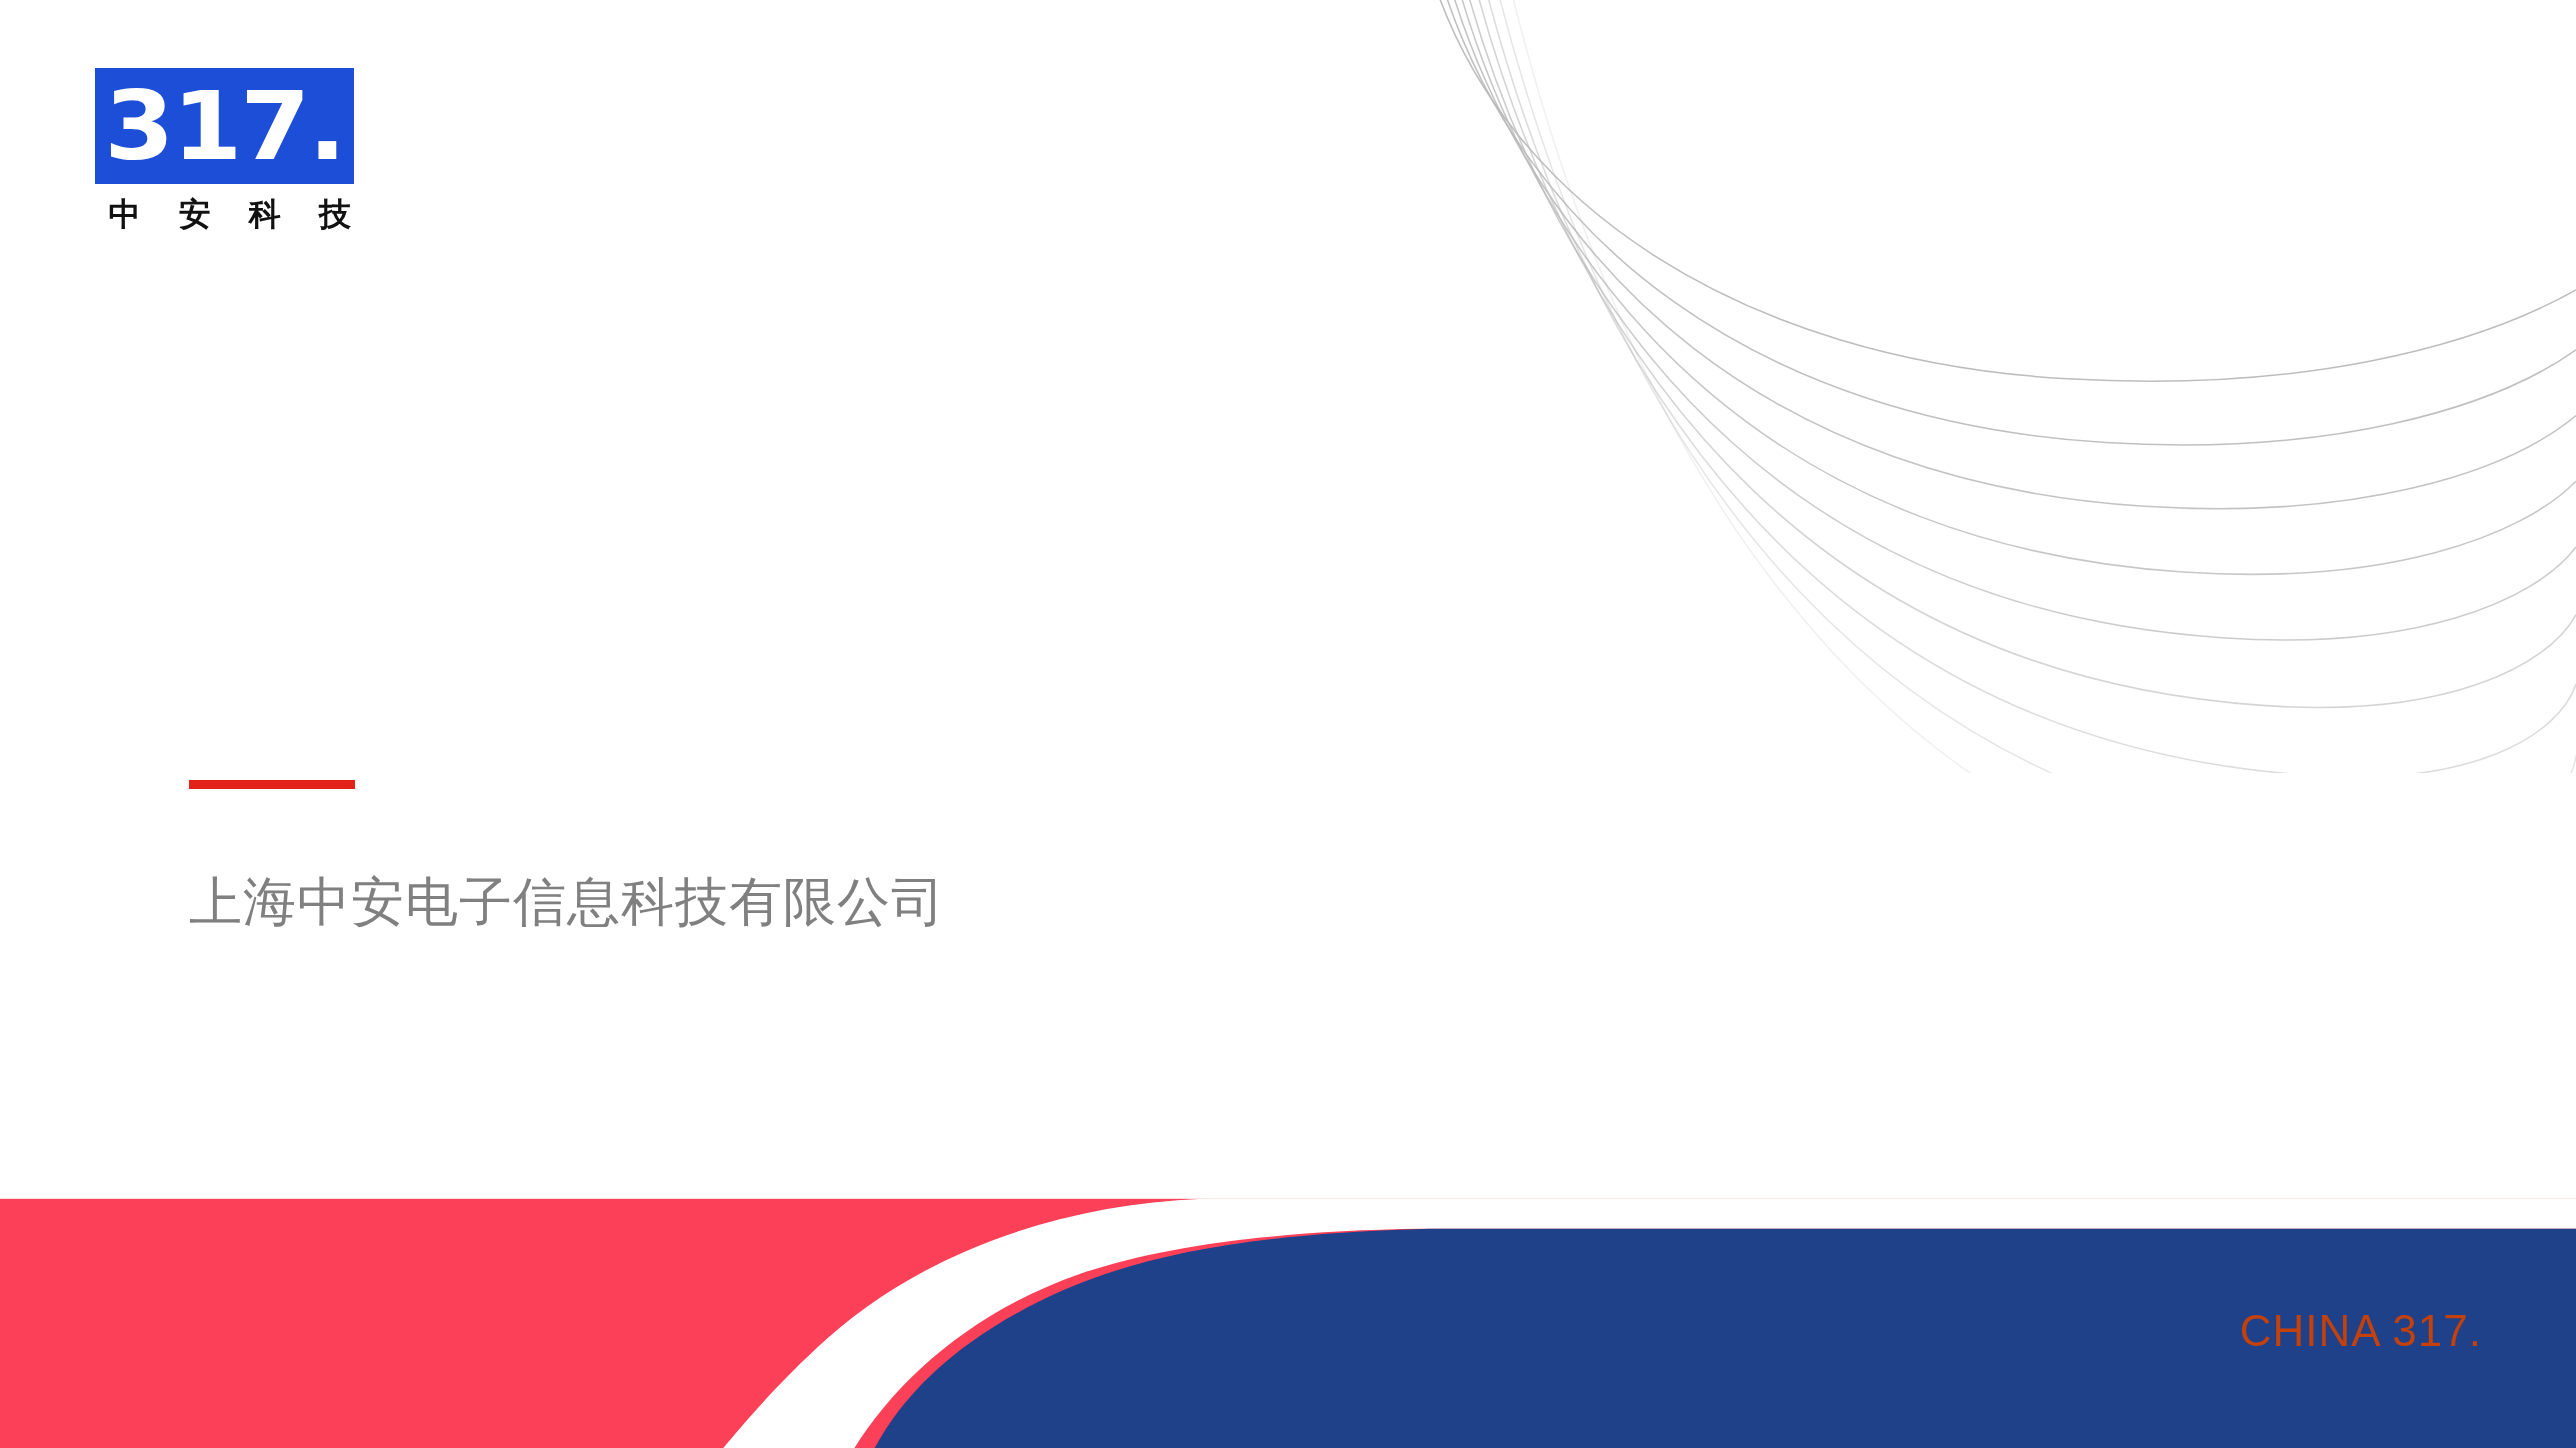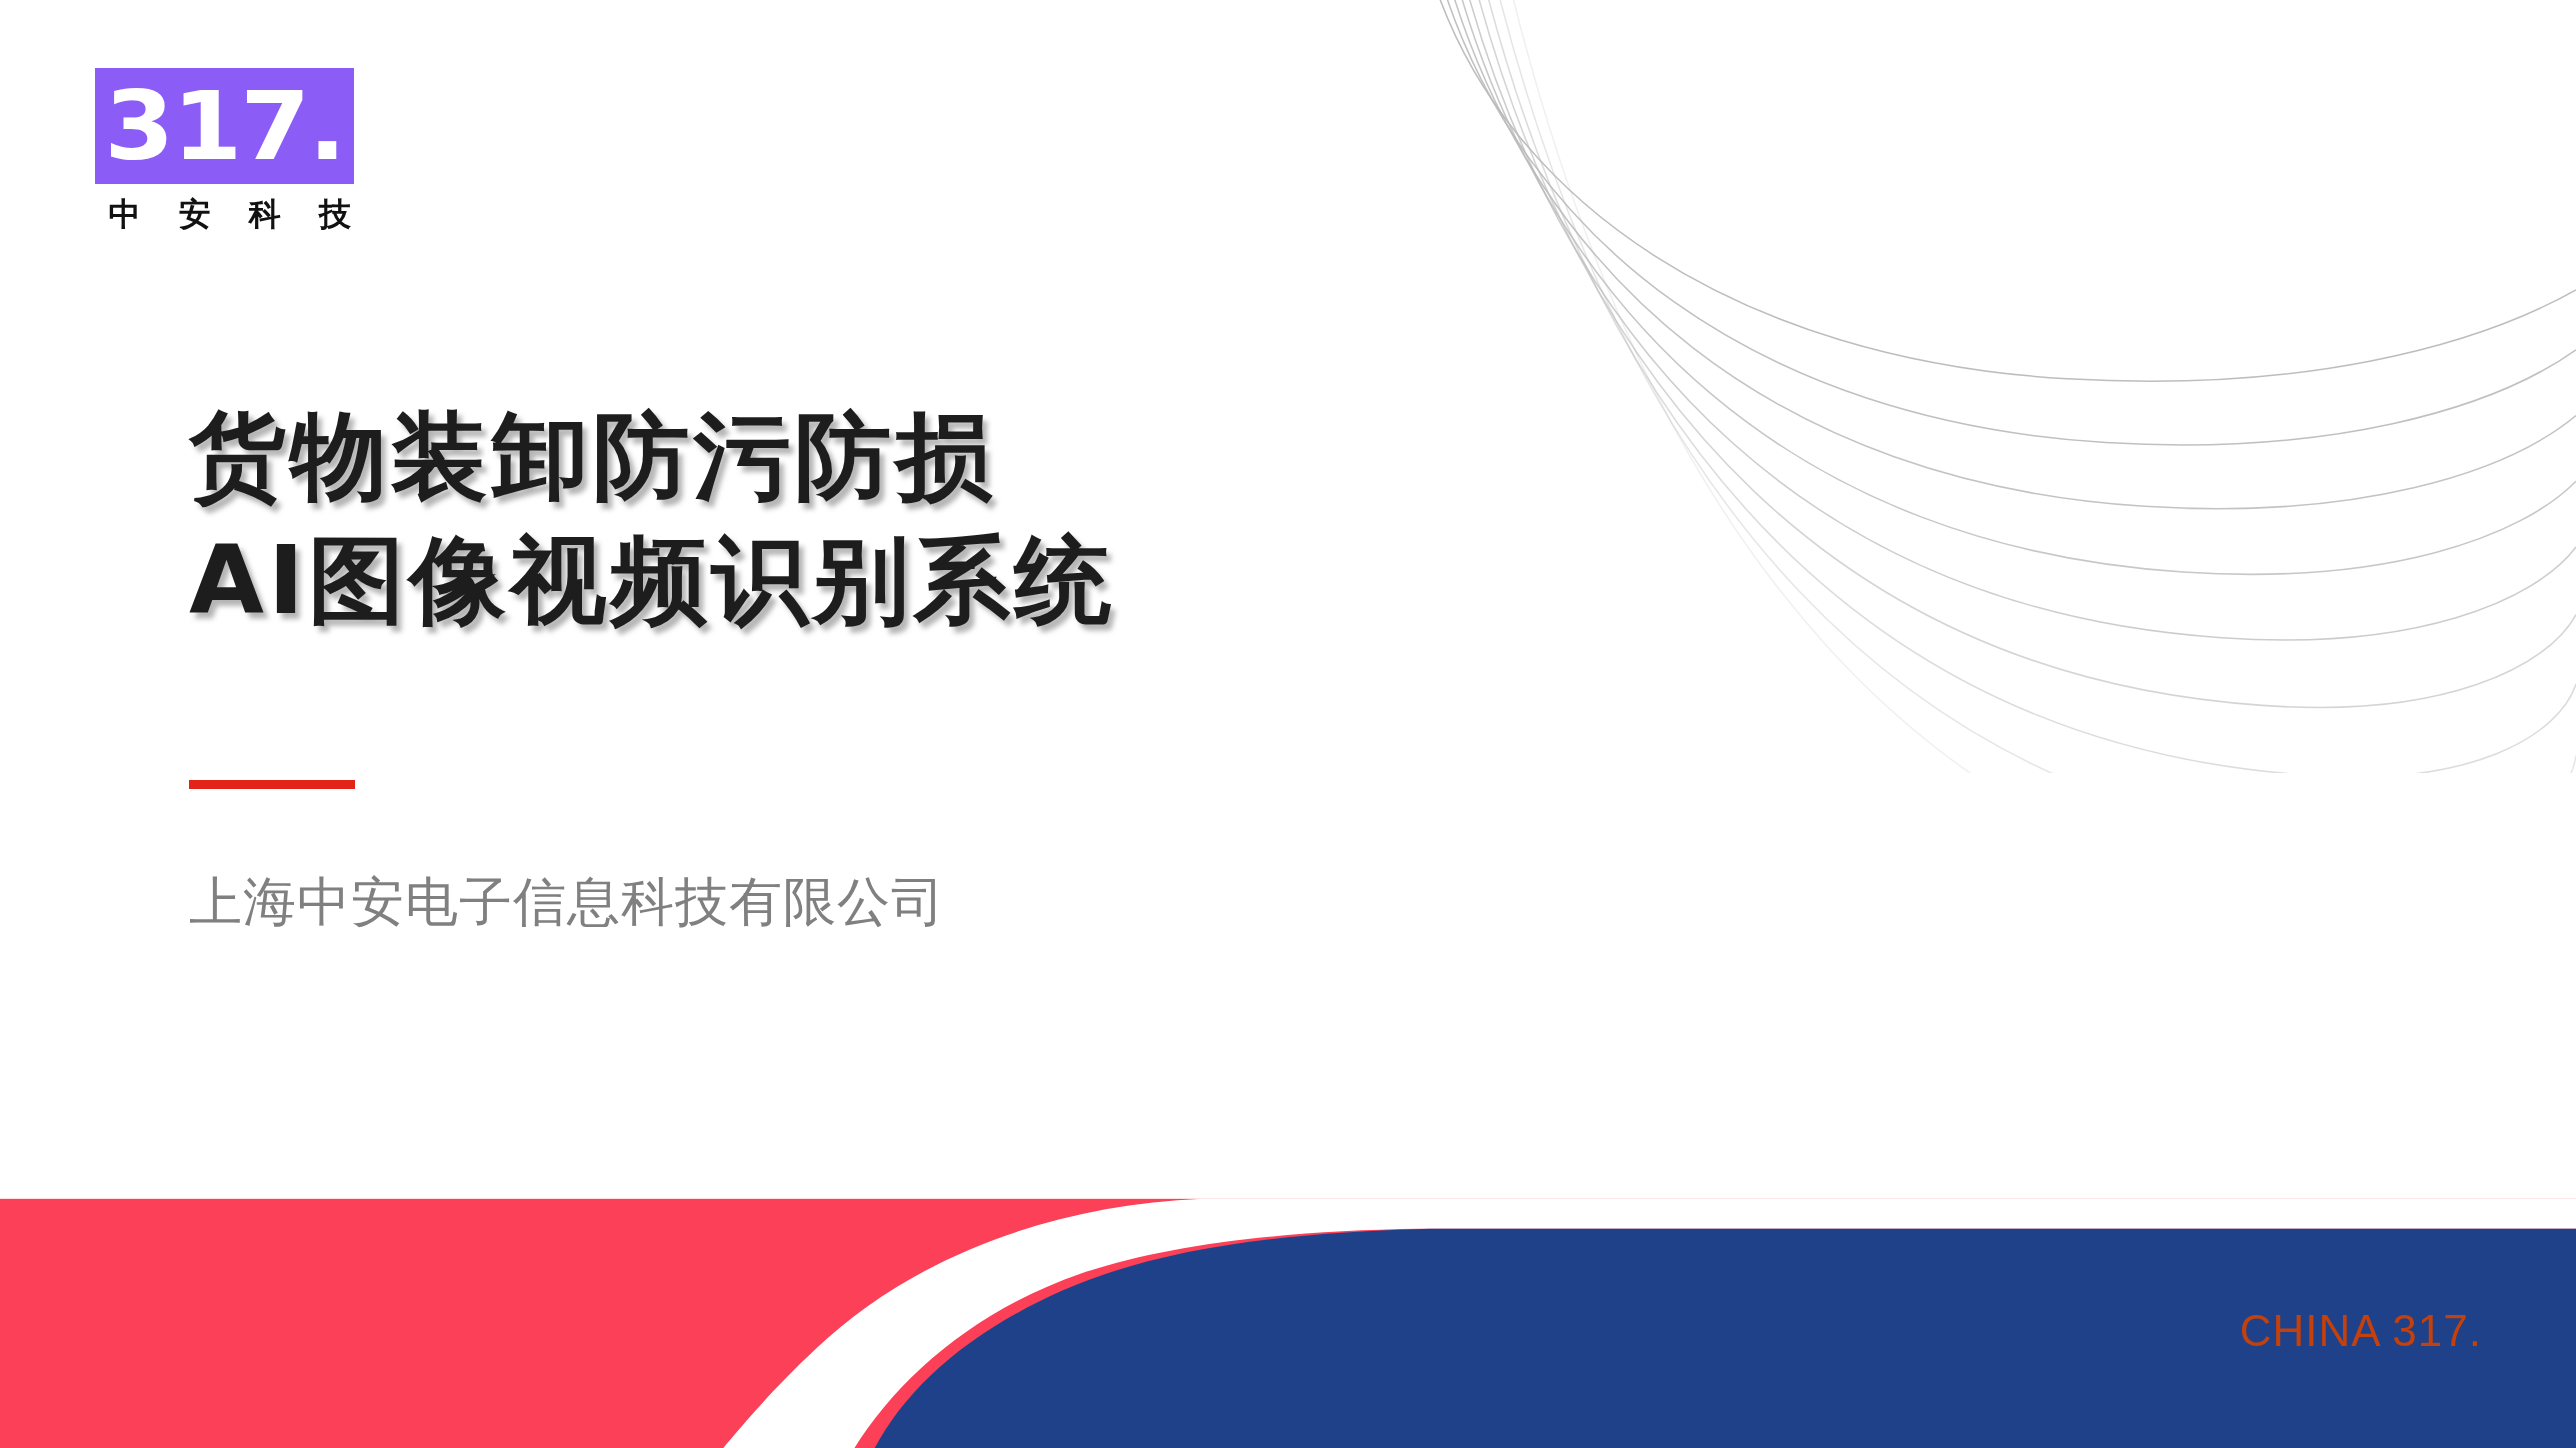--- a/index.html
+++ b/index.html
@@ -32,21 +32,21 @@
   
   #logo {
     position: absolute;
     left: 95px;
     top: 68px;
     width: 261px;
   }
   #logo-mark {
     width: 259px;
     height: 116px;
-    background: #8b5cf6;
+    background: #1d4ed8;
     display: flex;
     align-items: center;
     justify-content: center;
     box-sizing: border-box;
   }
   #logo-mark-text {
     color: #ffffff;
     font-family: "DejaVu Sans", sans-serif;
     font-weight: 700;
     font-size: 95px;
@@ -157,24 +157,20 @@
     </g>
   </svg>
 
   <div id="logo">
     <div id="logo-mark">
       <span id="logo-mark-text">317.</span>
     </div>
     <div id="logo-sub">中 安 科 技</div>
   </div>
 
-  <div id="title-block">
-    <div class="title-line">货物装卸防污防损</div>
-    <div class="title-line">AI图像视频识别系统</div>
-  </div>
 
   <div id="red-rule"></div>
 
   <div id="subtitle">上海中安电子信息科技有限公司</div>
 
   <div id="bottom-band">
     <svg viewBox="0 0 2667 264" width="2576" height="255" preserveAspectRatio="none" aria-hidden="true">
 
       <rect x="0" y="5" width="2667" height="259" fill="#FB4058"></rect>
 

